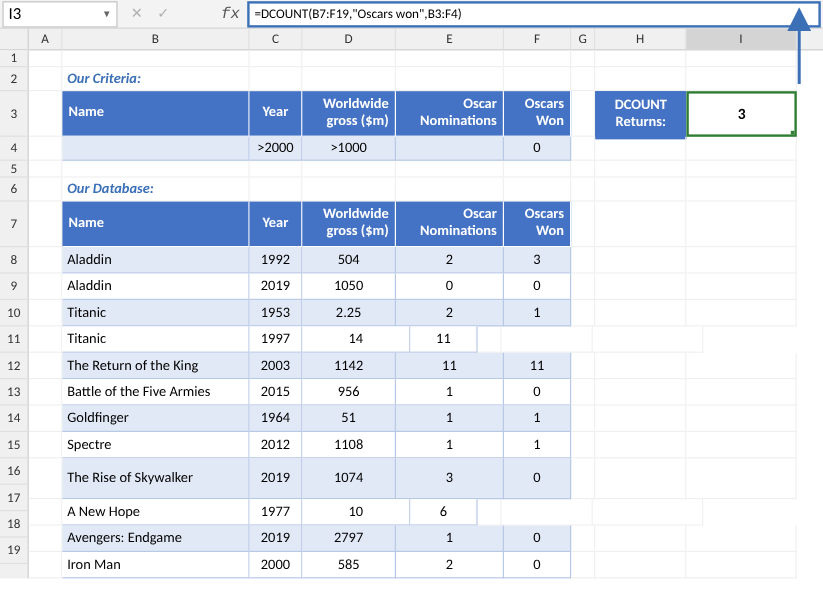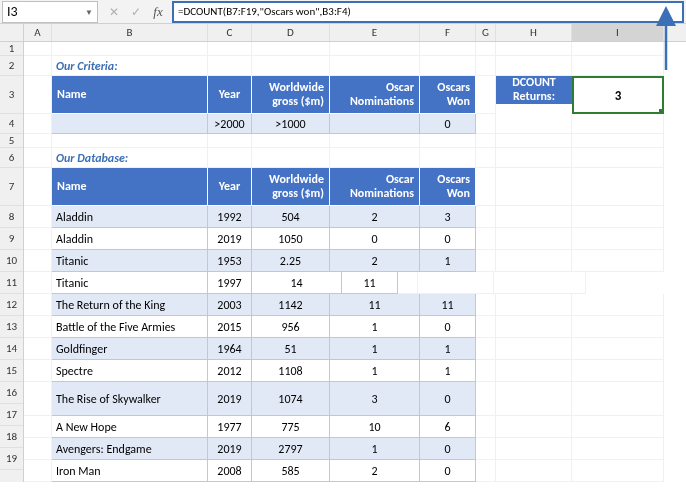--- a/index.html
+++ b/index.html
@@ -33,21 +33,21 @@
   .name-box-text { flex: 1; font-size: 14px; }
   .name-box-arrow { color: #666; font-size: 8px; }
   .fn-btns {
     display: flex;
     align-items: center;
     gap: 6px;
     padding: 0 6px;
     color: #b0b0b0;
   }
   .fn-btn { width: 16px; text-align: center; font-size: 12px; }
-  .fx-label { font-style: italic; font-family: Liberation Serif, serif; color: #555; font-size: 13px; }
+  .fx-label { font-style: italic; font-family: Liberation Mono, monospace; color: #555; font-size: 13px; margin-left: 34px; }
   .formula-outline {
     flex: 1;
     height: 22px;
     border: 2px solid #3b6fb6;
     background: #fff;
     display: flex;
     align-items: center;
     padding: 0 4px;
     font-size: 11px;
     margin-right: 2px;
@@ -248,21 +248,21 @@
         <div class="cell wI" id="r2c8"></div>
       </div>
       <div class="cell-row" id="row3" style="height:38px">
         <div class="cell wA" id="r3c0"></div>
         <div class="cell wB th" id="r3c1">Name</div>
         <div class="cell wC th center" id="r3c2">Year</div>
         <div class="cell wD th center" id="r3c3">Worldwide gross ($m)</div>
         <div class="cell wE th center" id="r3c4">Oscar Nominations</div>
         <div class="cell wF th center" id="r3c5">Oscars Won</div>
         <div class="cell wG" id="r3c6"></div>
-        <div class="cell wH result-label" id="r3c7" style="height: 28px;">DCOUNT Returns:</div>
+        <div class="cell wH result-label" id="r3c7" style="height: 40px;">DCOUNT Returns:</div>
         <div class="cell wI result-cell" id="r3c8" style="height: 38px;">3</div>
       </div>
       <div class="cell-row" id="row4" style="height:20px">
         <div class="cell wA" id="r4c0"></div>
         <div class="cell wB td alt" id="r4c1"></div>
         <div class="cell wC td alt center" id="r4c2">&gt;2000</div>
         <div class="cell wD td alt center" id="r4c3">&gt;1000</div>
         <div class="cell wE td alt center" id="r4c4"></div>
         <div class="cell wF td alt center" id="r4c5">0</div>
         <div class="cell wG" id="r4c6"></div>
@@ -397,42 +397,41 @@
         <div class="cell wE td alt center" id="r16c4">3</div>
         <div class="cell wF td alt center" id="r16c5">0</div>
         <div class="cell wG" id="r16c6"></div>
         <div class="cell wH" id="r16c7"></div>
         <div class="cell wI" id="r16c8"></div>
       </div>
       <div class="cell-row" id="row17" style="height:22px">
         <div class="cell wA" id="r17c0"></div>
         <div class="cell wB td" id="r17c1">A New Hope</div>
         <div class="cell wC td center" id="r17c2">1977</div>
-        <div class="cell wD td center" id="r17c3">775</div>
         <div class="cell wE td center" id="r17c4">10</div>
         <div class="cell wF td center" id="r17c5">6</div>
         <div class="cell wG" id="r17c6"></div>
         <div class="cell wH" id="r17c7"></div>
         <div class="cell wI" id="r17c8"></div>
       </div>
       <div class="cell-row" id="row18" style="height:22px">
         <div class="cell wA" id="r18c0"></div>
         <div class="cell wB td alt" id="r18c1">Avengers: Endgame</div>
         <div class="cell wC td alt center" id="r18c2">2019</div>
         <div class="cell wD td alt center" id="r18c3">2797</div>
         <div class="cell wE td alt center" id="r18c4">1</div>
         <div class="cell wF td alt center" id="r18c5">0</div>
         <div class="cell wG" id="r18c6"></div>
         <div class="cell wH" id="r18c7"></div>
         <div class="cell wI" id="r18c8"></div>
       </div>
       <div class="cell-row" id="row19" style="height:22px">
         <div class="cell wA" id="r19c0"></div>
         <div class="cell wB td" id="r19c1">Iron Man</div>
-        <div class="cell wC td center" id="r19c2">2008</div>
+        <div class="cell wC td center" id="r19c2">2000</div>
         <div class="cell wD td center" id="r19c3">585</div>
         <div class="cell wE td center" id="r19c4">2</div>
         <div class="cell wF td center" id="r19c5">0</div>
         <div class="cell wG" id="r19c6"></div>
         <div class="cell wH" id="r19c7"></div>
         <div class="cell wI" id="r19c8"></div>
       </div>
     </div>
 </div>
 

